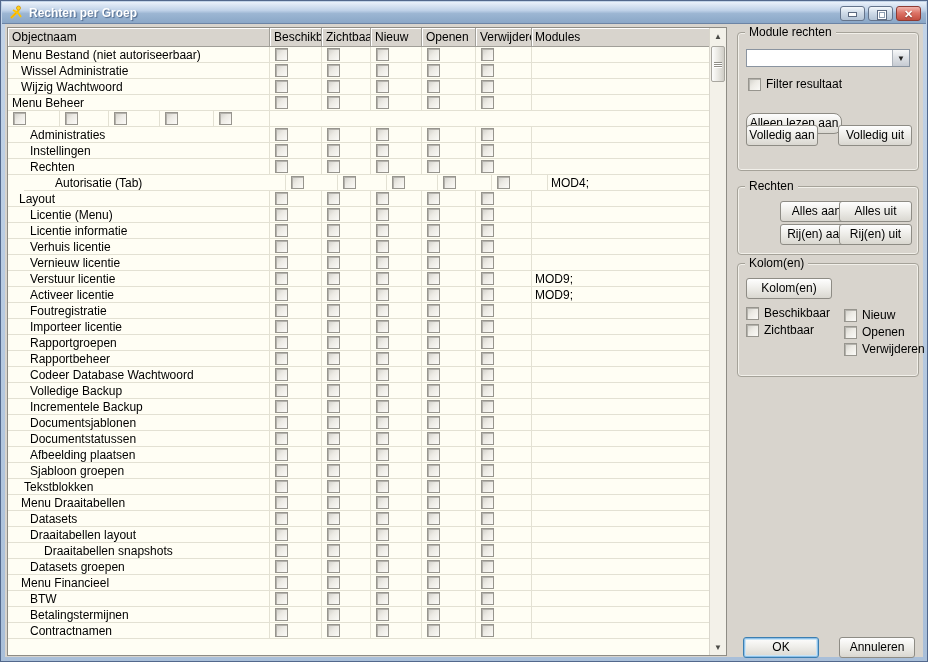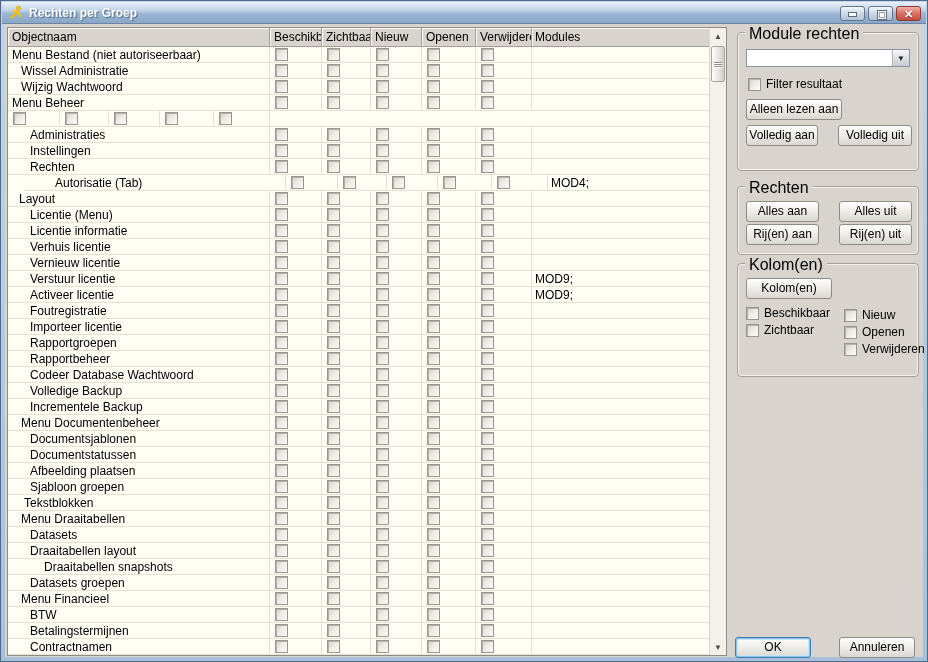--- a/index.html
+++ b/index.html
@@ -55,21 +55,21 @@
   .sb-up { top:0; } .sb-down { bottom:0; }
   .sb-thumb { position:absolute; left:1px; width:14px; top:18px; height:36px; border:1px solid #a8a69f;
               border-radius:2px; background:linear-gradient(90deg,#fdfdfc,#e9e8e3 50%,#cfcdc6);
               display:flex; flex-direction:column; gap:1px; align-items:center; justify-content:center; }
   .sb-thumb i { display:block; width:8px; height:1px; background:#8f8d86; box-shadow:0 1px 0 #fff; }
 
   
   .panel { position:absolute; left:730px; top:0; width:188px; bottom:0; }
   .groupbox { position:absolute; left:2px; width:182px; border:1px solid #a5a299;
               border-radius:4px; box-shadow:inset 0 0 0 1px #f2f0ea; }
-  .gb-label { position:absolute; top:-8px; left:7px; background:#d8d4cd; padding:0 4px; font-size:16px; }
+  .gb-label { position:absolute; top:-8px; left:7px; background:#d8d4cd; padding:0 4px; font-size:12px; }
   .gb-module { top:8px; height:139px; }
   .gb-rechten { top:162px; height:69px; }
   .gb-kolom { top:239px; height:114px; }
 
   .btn { font-family:"Liberation Sans",sans-serif; font-size:12px; color:#000; height:21px;
          border:1px solid #8e8c85; border-radius:3px;
          background:linear-gradient(#fefefe,#efeeea 45%,#d9d7d0); text-align:center;
          white-space:nowrap; overflow:hidden; line-height:19px; cursor:default; }
   .btn-focused { border-color:#3c7fb1; box-shadow:inset 0 0 0 1px #8ec0e8, inset 0 0 0 2px #c9e4f5; }
 
@@ -78,35 +78,35 @@
   .combo-field { flex:1; }
   .combo-btn { width:17px; border-left:1px solid #aeb4bc;
                background:linear-gradient(#f7f8f9,#dfe2e6 45%,#c6cbd2); display:flex;
                align-items:center; justify-content:center; font-size:8px; color:#222; }
 
   .cb-row { display:flex; align-items:center; gap:5px; }
   .cb-label { font-size:12px; white-space:nowrap; }
   .cb3d.small { margin-left:0; flex:0 0 auto; }
 
   .gb-module .cb-row { position:absolute; left:10px; top:44px; }
-  .btn-alleen { position:absolute; left:8px; top:66px; width:96px; padding:0 1px; }
+  .btn-alleen { position:absolute; left:8px; top:80px; width:96px; padding:0 1px;border-radius:8px; }
   .btn-vol-aan { position:absolute; left:8px; top:92px; width:72px; }
   .btn-vol-uit { position:absolute; right:6px; top:92px; width:74px; }
 
-  .gb-rechten .btn { position:absolute; width:73px; }
+  .gb-rechten .btn { position:absolute; width:73px;margin-left:34px; }
   .btn-alles-aan { left:8px; top:14px; }
   .btn-alles-uit { right:6px; top:14px; }
   .btn-rij-aan  { left:8px; top:37px; }
   .btn-rij-uit  { right:6px; top:37px; }
 
   .btn-kolommen { position:absolute; left:8px; top:14px; width:86px; }
   .kol-left  { position:absolute; left:8px;  top:42px; display:flex; flex-direction:column; gap:3px; }
   .kol-right { position:absolute; left:106px; top:44px; display:flex; flex-direction:column; gap:3px; }
 
-  .btn-ok { position:absolute; left:0; top:613px; width:76px; }
+  .btn-ok { position:absolute; left:8px; top:613px; width:76px; }
   .btn-cancel { position:absolute; left:104px; top:613px; width:76px; }
 </style>
 </head>
 <body>
 
 <div class="window">
 
   <div class="titlebar">
     <svg class="app-icon" viewBox="0 0 16 16">
       <circle cx="10.5" cy="3" r="2" fill="#ffd21c" stroke="#d89600" stroke-width="0.8"></circle>
@@ -566,39 +566,20 @@
             </div>
             <div class="cell w-o">
               <span class="cb3d"></span>
             </div>
             <div class="cell w-v">
               <span class="cb3d"></span>
             </div>
             <div class="cell c-mod"></div>
           </div>
           <div class="t-row">
-            <div class="cell c-name" style="padding-left: 13px;">Menu Documentenbeheer</div>
-            <div class="cell w-b">
-              <span class="cb3d"></span>
-            </div>
-            <div class="cell w-z">
-              <span class="cb3d"></span>
-            </div>
-            <div class="cell w-n">
-              <span class="cb3d"></span>
-            </div>
-            <div class="cell w-o">
-              <span class="cb3d"></span>
-            </div>
-            <div class="cell w-v">
-              <span class="cb3d"></span>
-            </div>
-            <div class="cell c-mod"></div>
-          </div>
-          <div class="t-row">
             <div class="cell c-name" style="padding-left: 22px;">Documentsjablonen</div>
             <div class="cell w-b">
               <span class="cb3d"></span>
             </div>
             <div class="cell w-z">
               <span class="cb3d"></span>
             </div>
             <div class="cell w-n">
               <span class="cb3d"></span>
             </div>

